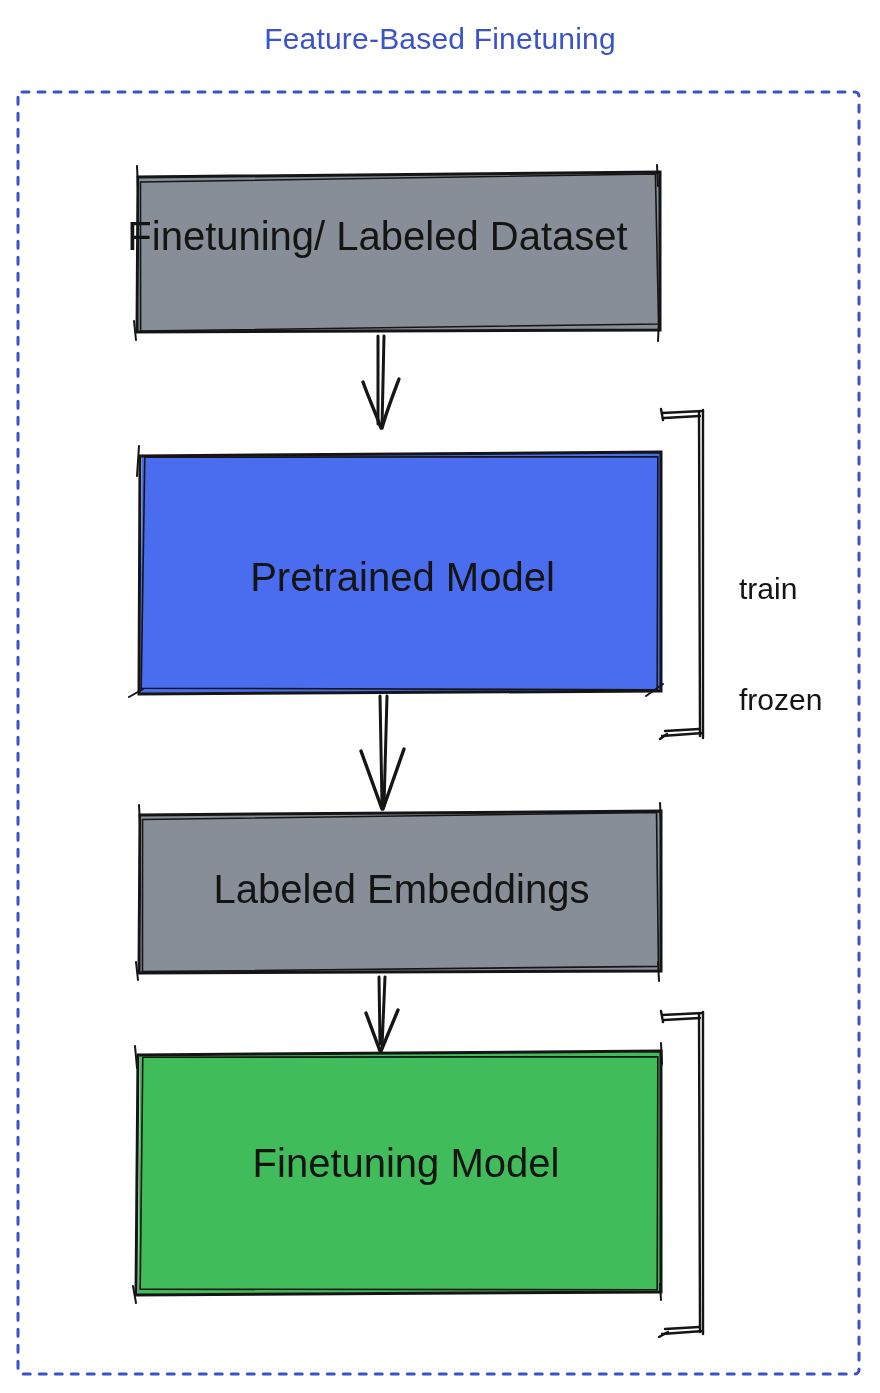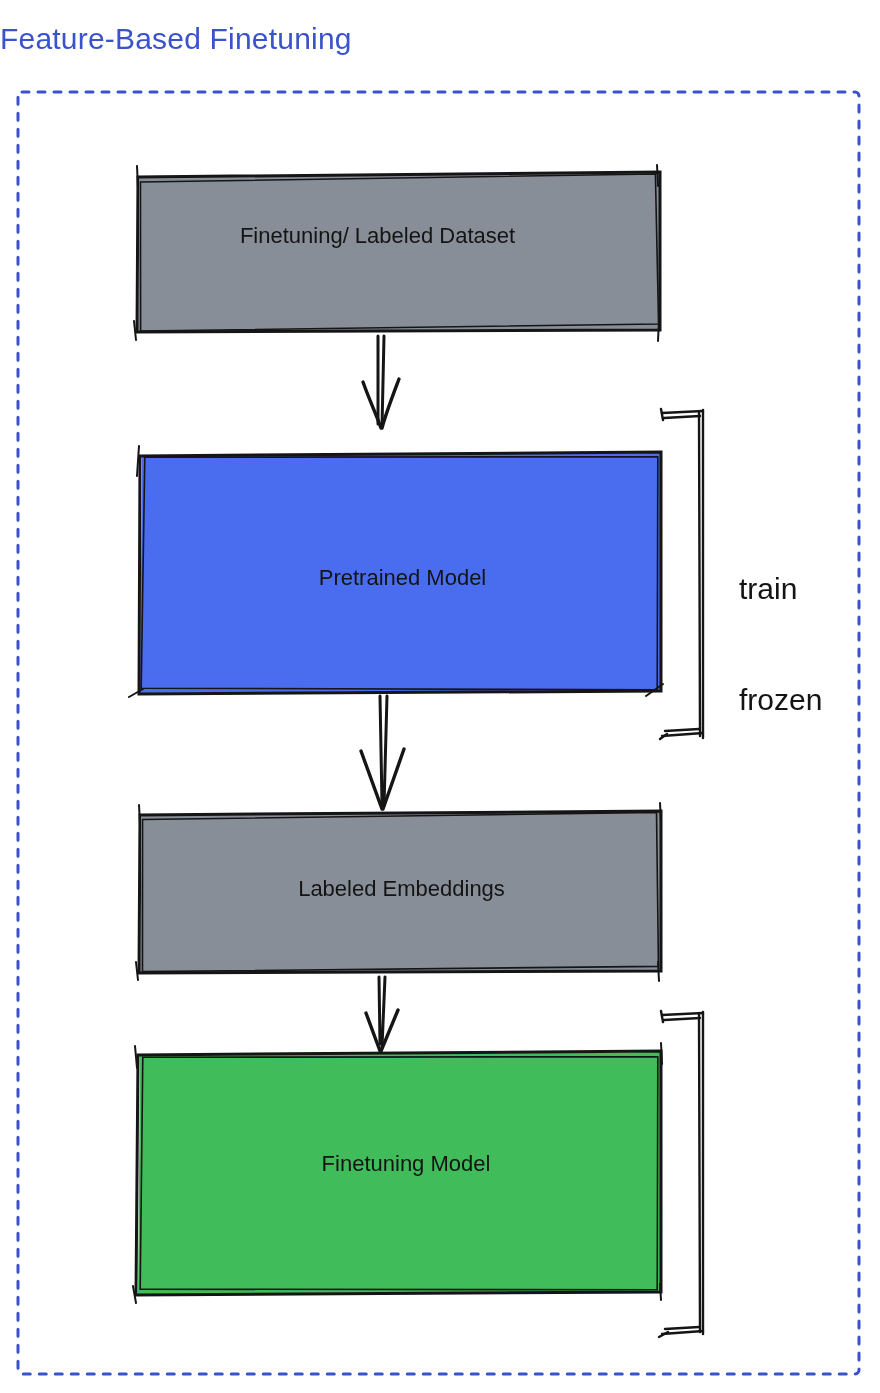--- a/index.html
+++ b/index.html
@@ -5,29 +5,29 @@
   html,body{margin:0;padding:0;background:#ffffff;}
   .canvas{
     position:relative;
     width:880px;height:1393px;
     background:#ffffff;
     font-family:"Liberation Sans", sans-serif;
     overflow:hidden;
   }
   .title{
     position:absolute;left:0;top:22px;width:880px;
-    text-align:left;
+    text-align:center;
     font-size:30px;
     letter-spacing:0.2px;
   }
   svg.art{position:absolute;left:0;top:0;}
   .node-label{
     position:absolute;
     display:flex;align-items:center;justify-content:center;
-    font-size:22px;color:#141414;
+    font-size:40px;color:#141414;
     white-space:nowrap;
     pointer-events:none;
   }
   .lbl-dataset   {left:137px;top:173px;width:523px;height:158px;transform:translate(-21px,-16px);}
   .lbl-pretrained{left:140px;top:453px;width:521px;height:239px;transform:translate(2px,5px);text-align:right;}
   .lbl-embeddings{left:140px;top:812px;width:521px;height:160px;transform:translate(1px,-3px);}
   .lbl-classifier{left:137px;top:1052px;width:524px;height:241px;transform:translate(7px,-9px);}
   .annotation{
     position:absolute;
     font-size:30px;color:#141414;

